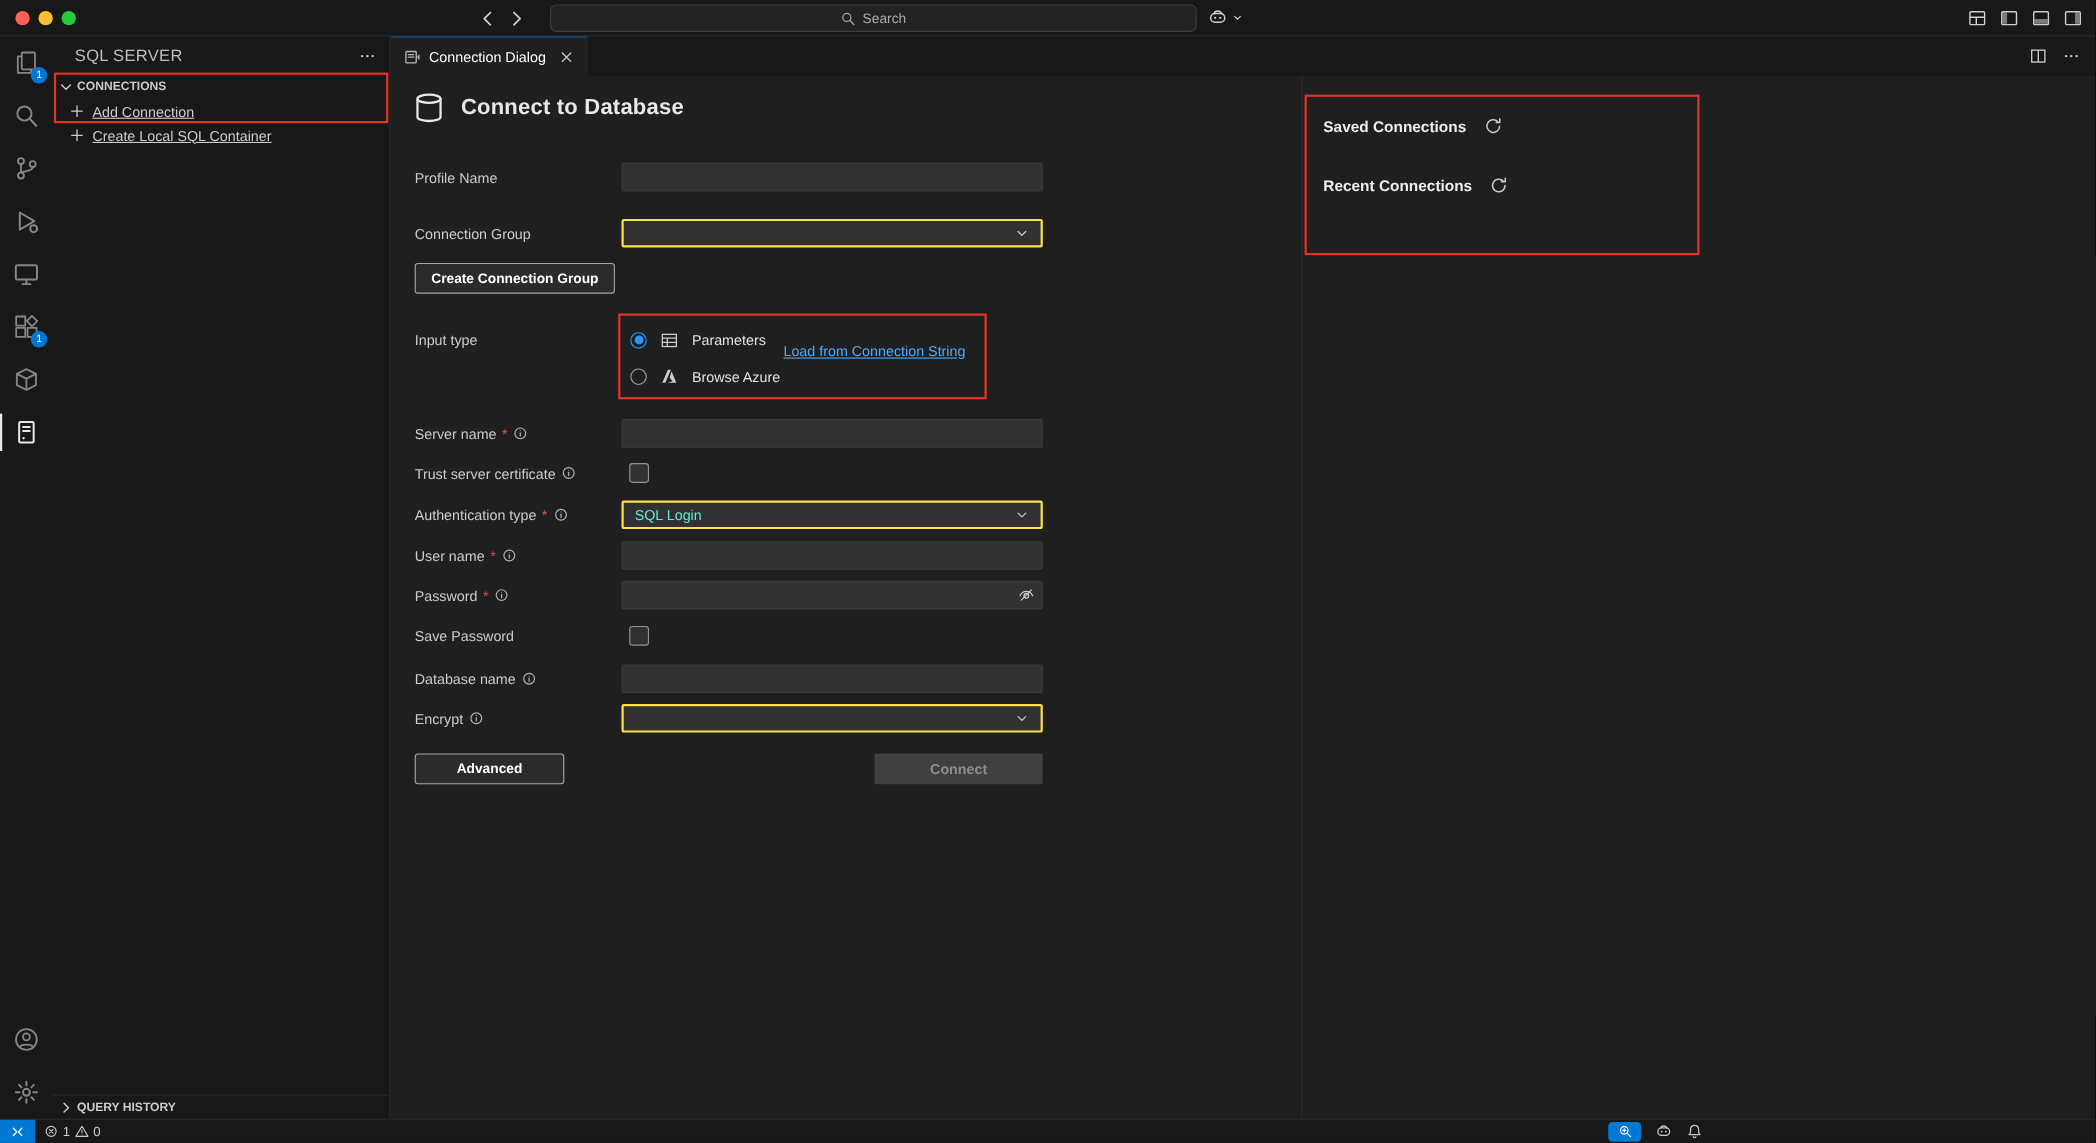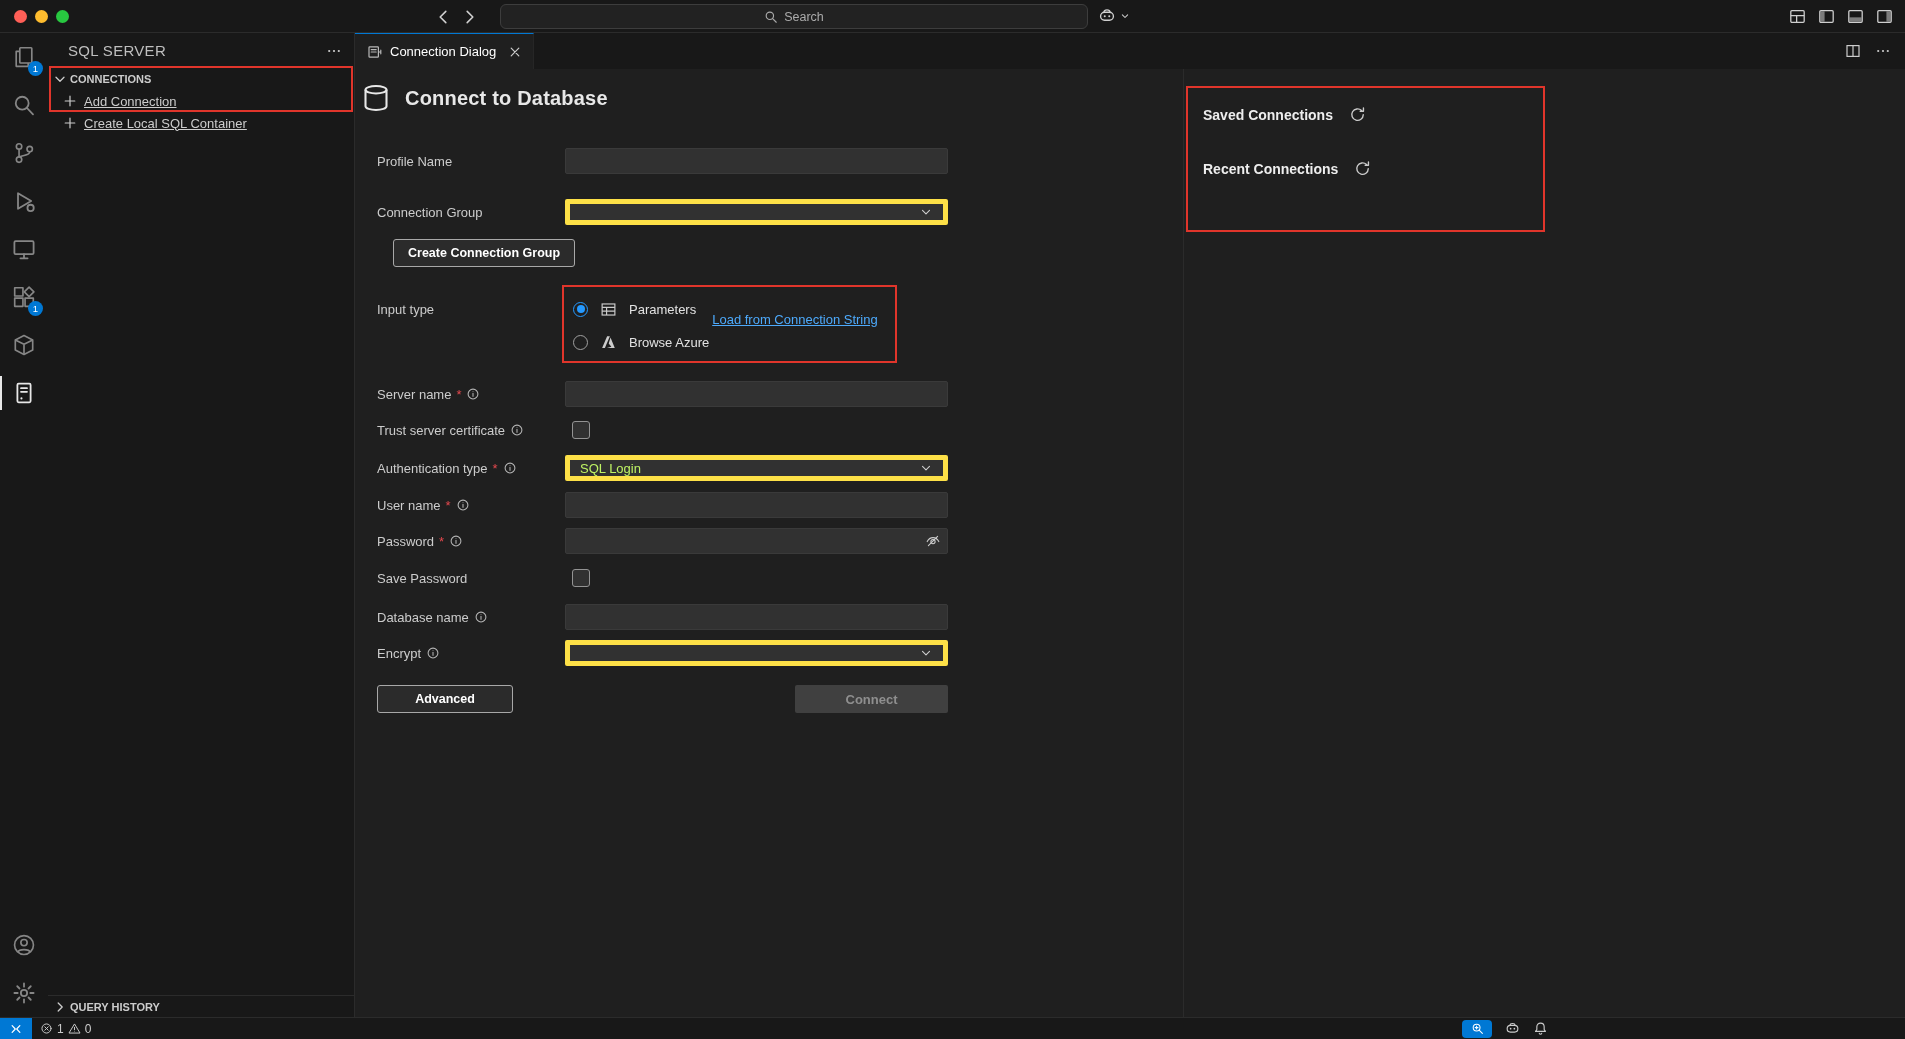--- a/index.html
+++ b/index.html
@@ -47,32 +47,32 @@
   
   .editor { position:absolute; left:355px; top:33px; right:0; bottom:22px; background:#1f1f1f; }
   .tabbar { position:relative; height:36px; background:#181818; }
   .tab { position:absolute; left:0; top:0; height:36px; display:flex; align-items:center; gap:7px; padding:0 10px 0 12px; background:#1f1f1f; border-top:1px solid #0078d4; border-right:1px solid #262626; color:#fff; font-size:13px; cursor:pointer; }
   .tab .ticon { width:16px; height:16px; color:#b8b8b8; }
   .tab-close { width:16px; height:16px; margin-left:4px; color:#cccccc; cursor:pointer; }
   .tab-actions { position:absolute; right:14px; top:0; height:36px; display:flex; align-items:center; gap:14px; color:#cccccc; }
   .tab-actions .ic { width:16px; height:16px; cursor:pointer; }
 
   .dialog { position:absolute; left:0; top:36px; bottom:0; width:828px; }
-  .dialog-heading { position:absolute; left:6px; top:14px; display:flex; align-items:center; gap:14px; color:#e8e8e8; }
+  .dialog-heading { position:absolute; left:20px; top:14px; display:flex; align-items:center; gap:14px; color:#e8e8e8; }
   .dialog-heading .ic { width:30px; height:30px; }
   .dialog-heading svg { width:30px; height:30px; }
   .dialog-heading h1 { font-size:20px; font-weight:600; letter-spacing:.2px; }
 
   .frow { position:absolute; left:22px; right:0; height:26px; }
   .flabel { position:absolute; left:0; top:0; height:26px; display:flex; align-items:center; gap:5px; color:#cccccc; }
   .req { color:#e4484e; }
   .info { width:14px; height:14px; color:#b6b6b6; cursor:pointer; }
   .fctl { position:absolute; left:188px; top:0; width:383px; height:26px; }
   .txt { width:100%; height:26px; background:#313131; border:1px solid #3a3a3a; border-radius:2px; color:#cccccc; padding:0 8px; font-size:13px; font-family:"Liberation Sans", sans-serif; outline:none; }
-  .select { background:#313131; border:5px solid #fde047; border-radius:2px; display:flex; align-items:center; justify-content:space-between; padding:0 10px; color:#bef264; cursor:pointer; }
+  .select { background:#313131; border:2px solid #fde047; border-radius:2px; display:flex; align-items:center; justify-content:space-between; padding:0 10px; color:#5eead4; cursor:pointer; }
   .sel-chev { width:14px; height:14px; color:#cccccc; }
   .checkbox { position:absolute; left:195px; top:4px; width:18px; height:18px; background:#313131; border:1px solid #939393; border-radius:3px; cursor:pointer; }
   .pwd-wrap { position:relative; }
   .eye { position:absolute; right:7px; top:5px; width:16px; height:16px; color:#cccccc; cursor:pointer; }
 
   .radio-row { position:absolute; left:218px; height:20px; display:flex; align-items:center; gap:12px; color:#e2e2e2;justify-content:center; }
   .radio { width:15px; height:15px; border-radius:50%; border:1px solid #a0a0a0; background:transparent; flex:none; cursor:pointer; position:relative; }
   .radio.checked { border:1.5px solid #2599ff; }
   .radio.checked::after { content:""; position:absolute; inset:2.5px; border-radius:50%; background:#2599ff; }
   .picon { width:17px; height:17px; color:#cccccc; }
@@ -371,21 +371,21 @@
         </div>
       </div>
 
       <div class="frow" style="top:79px">
         <span class="flabel">
             <span>Profile Name</span>
           </span>
         <div class="fctl"><input class="txt" value="" style=""></div>
       </div>
 
-      <button class="btn-secondary" style="top:170px; left:38px">Create Connection Group</button>
+      <button class="btn-secondary" style="top:170px; left:22px">Create Connection Group</button>
 
       <div class="frow" style="top:227px">
         <span class="flabel">
             <span>Input type</span>
           </span>
       </div>
       <div class="radio-row" style="top:230px">
         <span class="radio checked"></span>
         <span class="picon ic">
           <svg viewBox="0 0 16 16" fill="none" stroke="currentColor" stroke-width="1.1">

